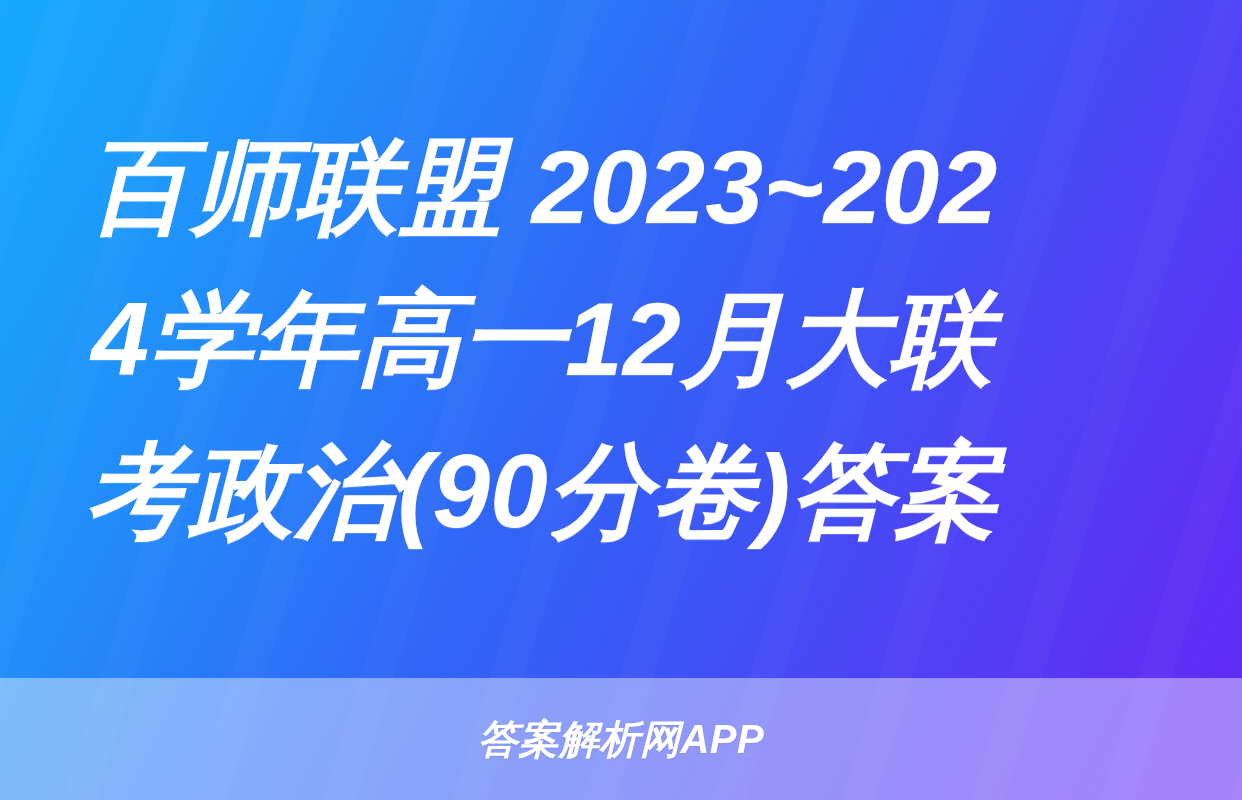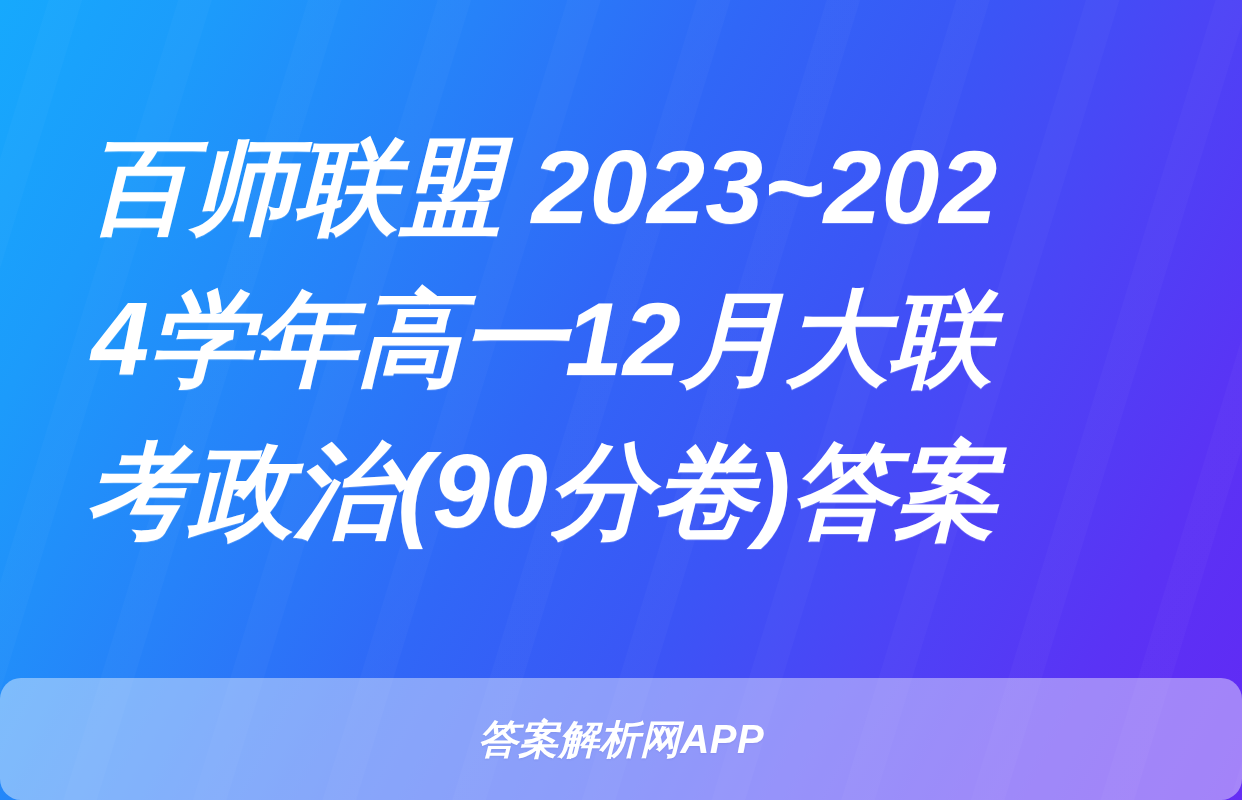--- a/index.html
+++ b/index.html
@@ -81,21 +81,20 @@
   #footer-band {
     position: absolute;
     left: 0;
     top: 678px;
     width: 1242px;
     height: 122px;
     background: rgba(255,255,255,0.42);
     display: flex;
     align-items: center;
     justify-content: center;
-    border-radius: 21px;
   }
 
   #footer-label {
     color: #FFFFFF;
     font-size: 40px;
     line-height: 44px;
     font-weight: 700;
     font-style: italic;
     letter-spacing: 0.5px;
     white-space: nowrap;

